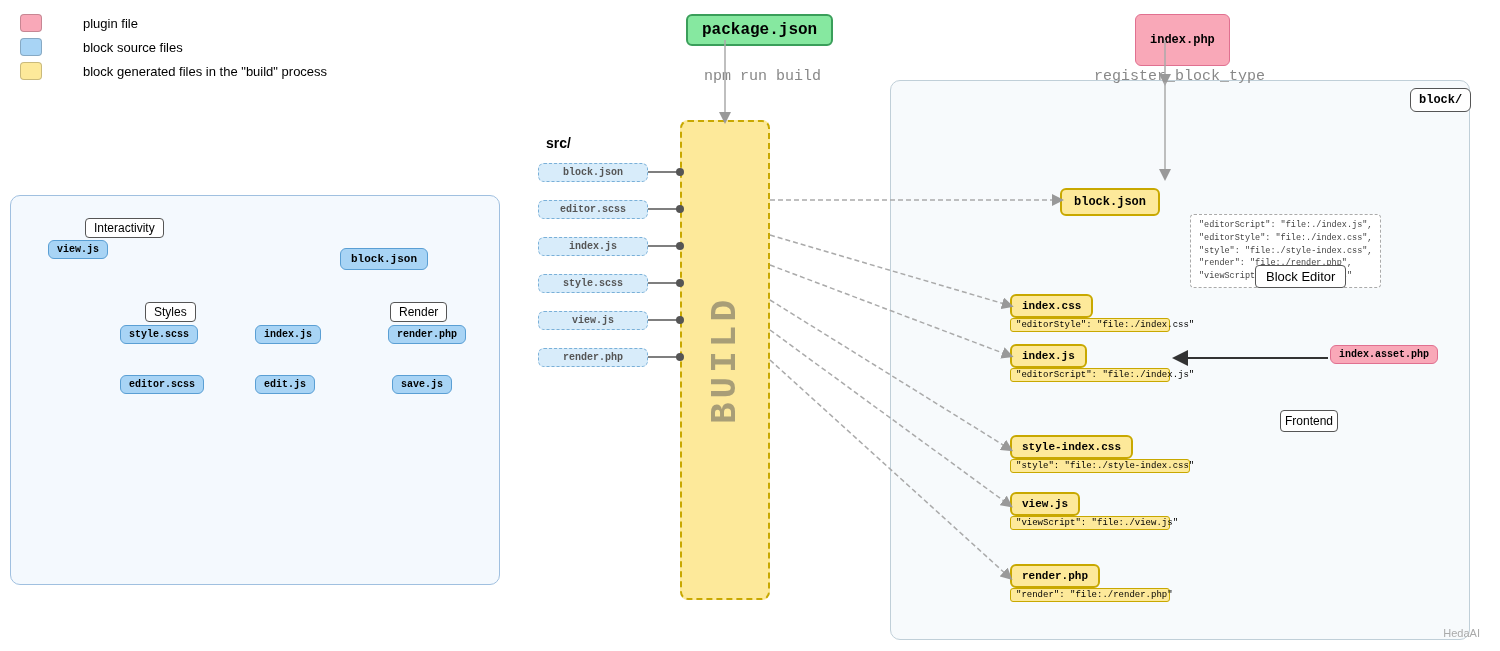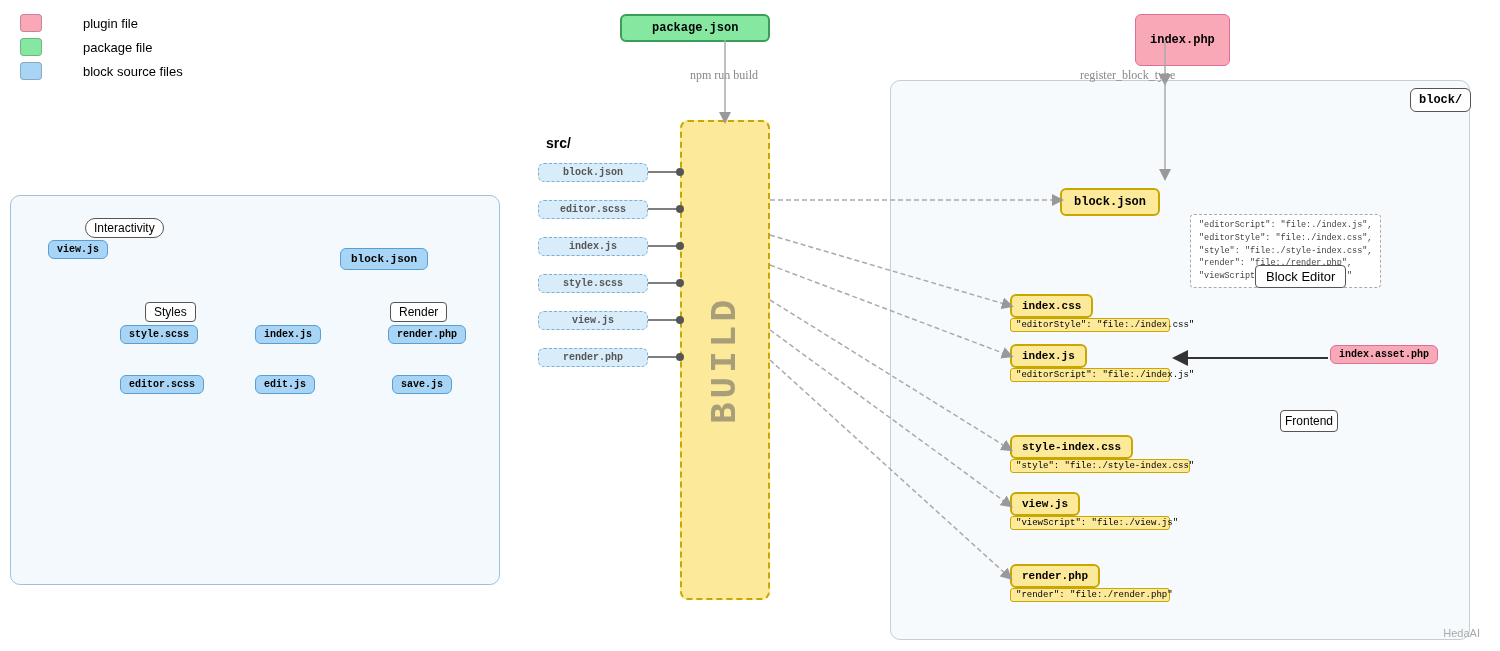--- a/index.html
+++ b/index.html
@@ -148,24 +148,25 @@
       border: 1.5px solid #555;
       border-radius: 4px;
       padding: 2px 8px;
       font-size: 12px;
       font-family: Arial, sans-serif;
       font-weight: normal;
     }
 
     .sub-label {
       position: absolute;
-      font-size: 12px;
-      font-family: Liberation Serif, serif;
+      font-size: 15px;
+      font-family: Liberation Mono, monospace;
       color: #888;
       background: transparent;
+      margin-left: 14px;
     }
 
     .watermark {
       position: absolute;
       bottom: 12px;
       right: 20px;
       font-size: 11px;
       color: #aaa;
       font-family: Arial, sans-serif;
     }
@@ -185,32 +186,32 @@
 <body>
 
 <div class="diagram-container">
 
   <div class="legend">
     <div class="legend-item">
       <div class="legend-box legend-pink"></div>
       <span>plugin file</span>
     </div>
     <div class="legend-item">
-      <div class="legend-box legend-green"></div>
-      <span>package file</span>
-    </div>
-    <div class="legend-item">
       <div class="legend-box legend-blue"></div>
       <span>block source files</span>
     </div>
+    <div class="legend-item">
+      <div class="legend-box legend-yellow"></div>
+      <span>block generated files in the "build" process</span>
+    </div>
   </div>
 
   <div class="left-section"></div>
 
-  <div class="section-label" style="top:218px; left:85px;border-radius:10px;">
+  <div class="section-label" style="top:218px; left:85px;">
     <span>Interactivity</span>
   </div>
 
   <div class="file-box file-box-blue" style="top:240px; left:48px; font-size:10px;">
     <span>view.js</span>
   </div>
 
   <div class="section-label" style="top:302px; left:145px;">
     <span>Styles</span>
   </div>
@@ -240,21 +241,21 @@
   </div>
 
   <div class="file-box file-box-blue" style="top:325px; left:388px; font-size:10px;">
     <span>render.php</span>
   </div>
 
   <div class="file-box file-box-blue" style="top:375px; left:392px; font-size:10px;">
     <span>save.js</span>
   </div>
 
-  <div class="file-box file-box-green" style="top:14px; left:620px; font-size:12px; padding:5px 30px;">
+  <div class="file-box file-box-green" style="top:14px; left:686px; font-size:16px; padding:5px 14px;">
     <span>package.json</span>
   </div>
 
   <div class="sub-label" style="top:68px; left:690px;">
     <span>npm run build</span>
   </div>
 
   <div style="position:absolute; top:135px; left:546px; font-size:14px; font-weight:bold; font-family:Arial,sans-serif;">
     <span>src/</span>
   </div>

